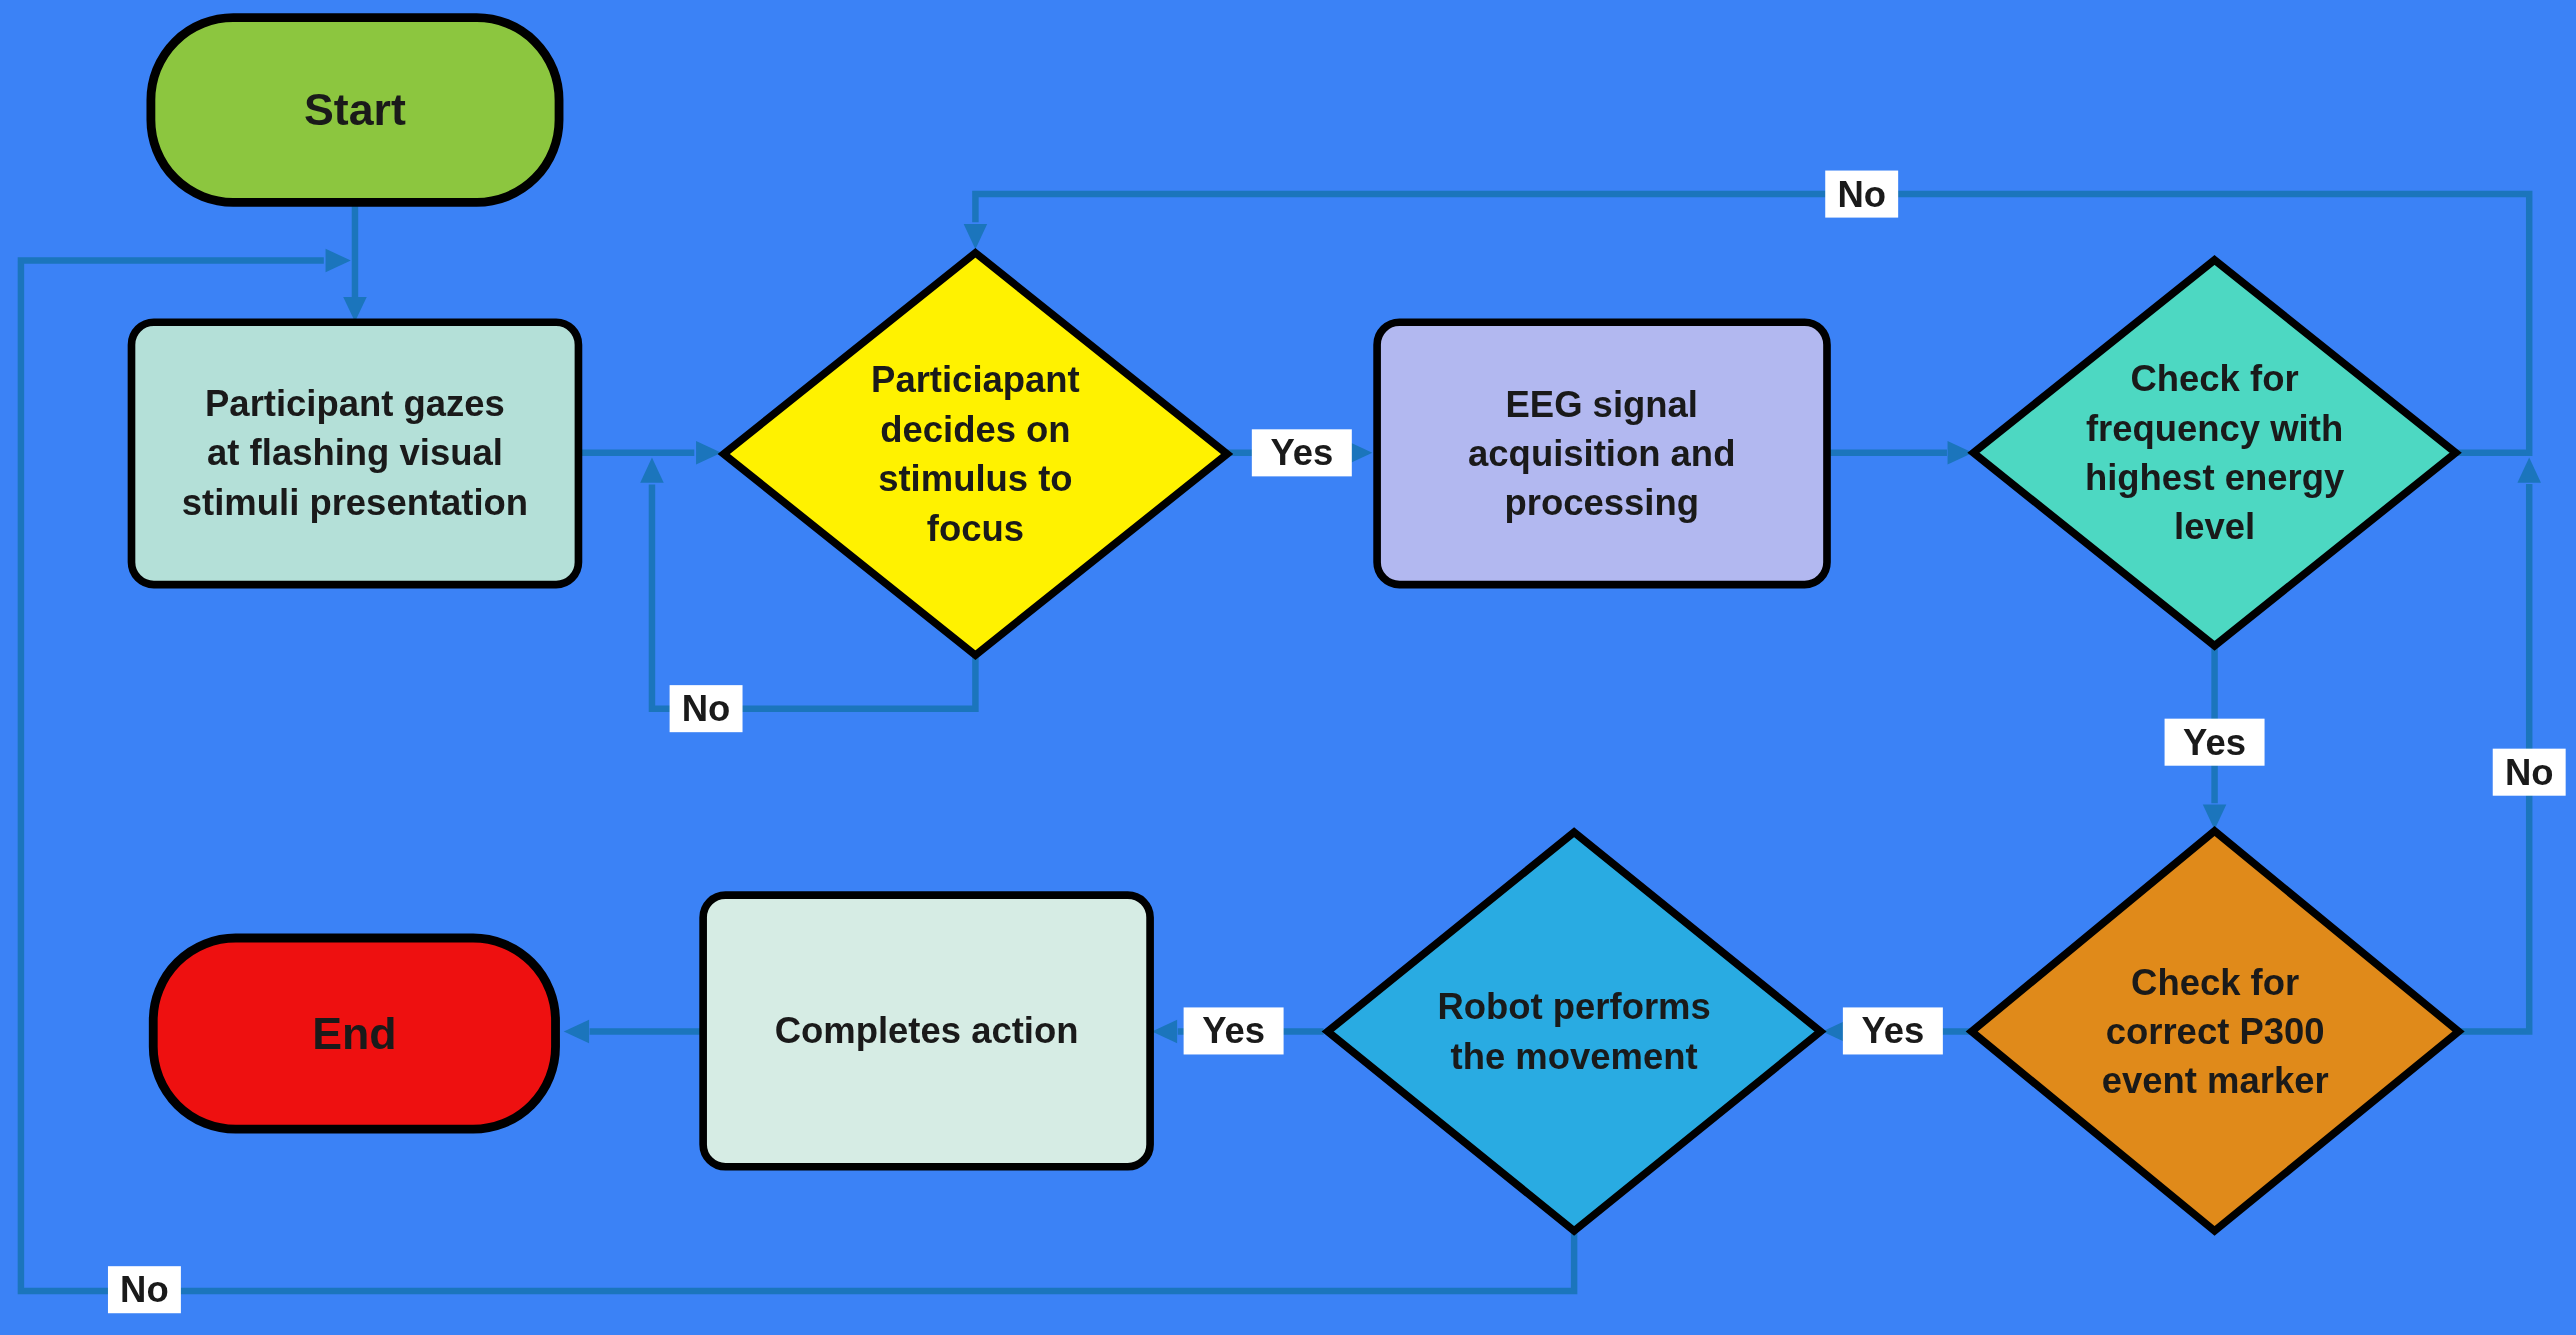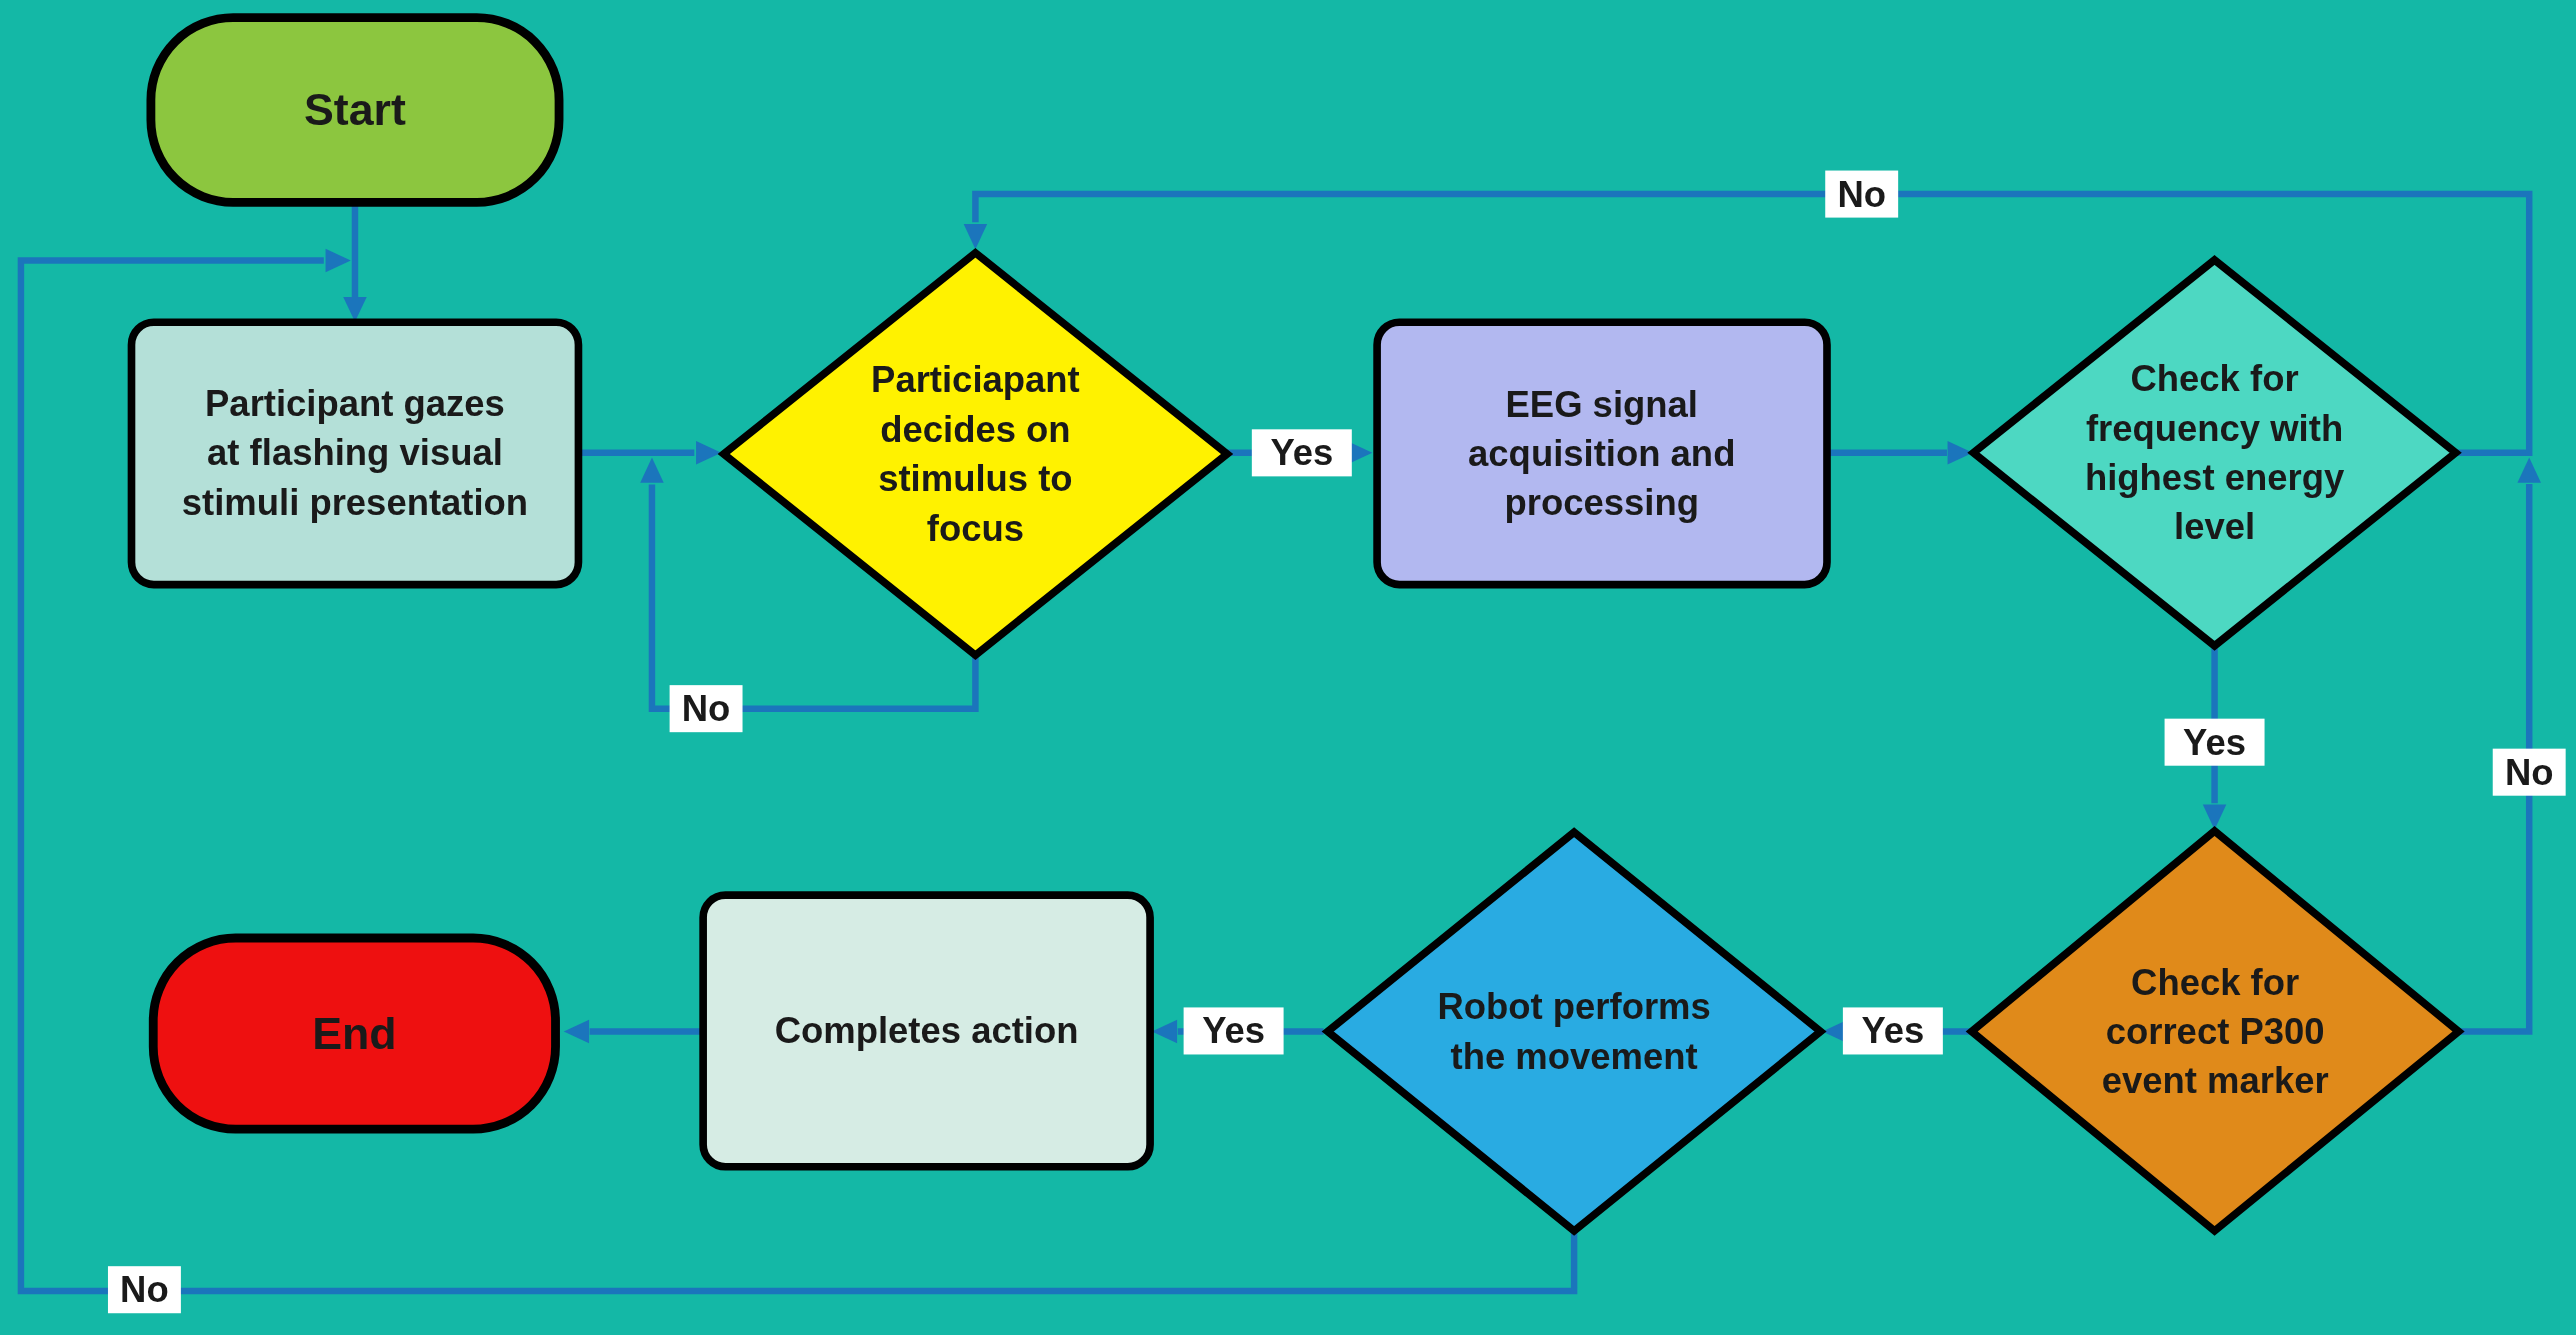--- a/index.html
+++ b/index.html
@@ -1,16 +1,16 @@
 <!DOCTYPE html>
 <html style="font-size:9.4px"><head>
 <meta charset="utf-8">
 <style>
   html,body{margin:0;padding:0;background:#ffffff;}
-  #canvas{position:relative;width:2576px;height:1335px;background:#14b8a6;
+  #canvas{position:relative;width:2576px;height:1335px;background:#3b82f6;
           font-family:"Liberation Sans",sans-serif;}
   svg{position:absolute;left:0;top:0;}
   .edge{fill:none;stroke-width:11;}
   .shape{stroke:#000000;stroke-width:13;}
   .pill{stroke:#000000;stroke-width:15;}
   .node-text{font-size:62px;font-weight:bold;fill:#1a1a1a;
              text-anchor:middle;dominant-baseline:central;}
   .pill-text{font-size:76px;font-weight:bold;fill:#1a1a1a;
              text-anchor:middle;dominant-baseline:central;}
   .edge-label{font-size:62px;font-weight:bold;fill:#1a1a1a;

